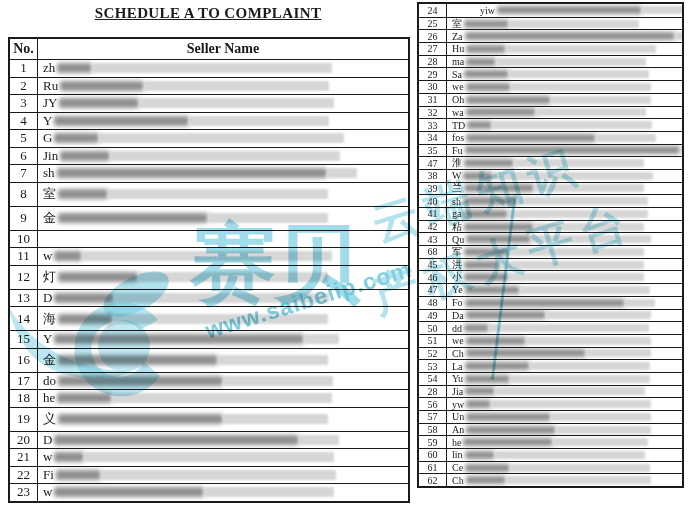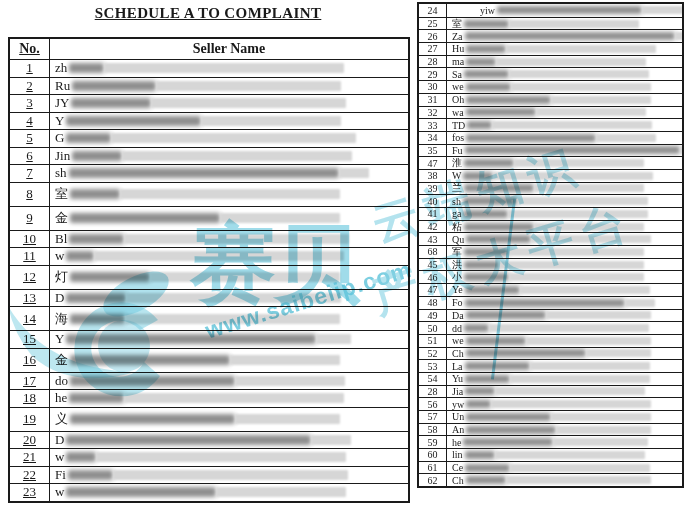--- a/index.html
+++ b/index.html
@@ -18,21 +18,21 @@
   .row{border-top:1px solid #1a1a1a;}
   .hrow{height:20px;font-weight:bold;}
   .tbl-left .row{height:17.5px;}
   .tbl-left .row.cn{height:24px;}
   .tbl-right .row{height:12.7px;}
   .tbl-right .row:first-child{border-top:none;gap:28px;}
   .cell-no{
     border-right:1px solid #1a1a1a;text-align:center;display:flex;
     align-items:center;justify-content:center;box-sizing:border-box;flex:0 0 auto;
   }
-  .tbl-left .cell-no{width:40px;font-size:13px;text-decoration:underline;}
+  .tbl-left .cell-no{width:28px;font-size:13px;}
   .tbl-right .cell-no{width:28px;font-size:10px;}
   .hrow .cell-no{font-size:14px;}
   .cell-name{
     flex:1 1 auto;display:flex;align-items:center;overflow:hidden;
     padding-left:5px;white-space:nowrap;
   }
   .hrow .cell-name{justify-content:center;font-size:14px;padding-left:0;}
   .tbl-left .prefix{font-size:13px;}
   .tbl-right .prefix{font-size:10px;}
   .smudge{flex:0 0 auto;background:#8f8f8f;filter:blur(2px);border-radius:2px;margin-left:2px;}
@@ -143,25 +143,20 @@
     <div class="row cn">
       <div class="cell-no">9</div>
       <div class="cell-name">
         <span class="prefix">金</span>
         <span class="smudge" style="width: 150px;"></span>
         <span class="bar" style="width: 120px;"></span>
       </div>
     </div>
     <div class="row">
       <div class="cell-no">10</div>
-      <div class="cell-name">
-        <span class="prefix">Bl</span>
-        <span class="smudge" style="width: 55px;"></span>
-        <span class="bar" style="width: 225px;"></span>
-      </div>
     </div>
     <div class="row">
       <div class="cell-no">11</div>
       <div class="cell-name">
         <span class="prefix">w</span>
         <span class="smudge" style="width: 28px;"></span>
         <span class="bar" style="width: 250px;"></span>
       </div>
     </div>
     <div class="row cn">

